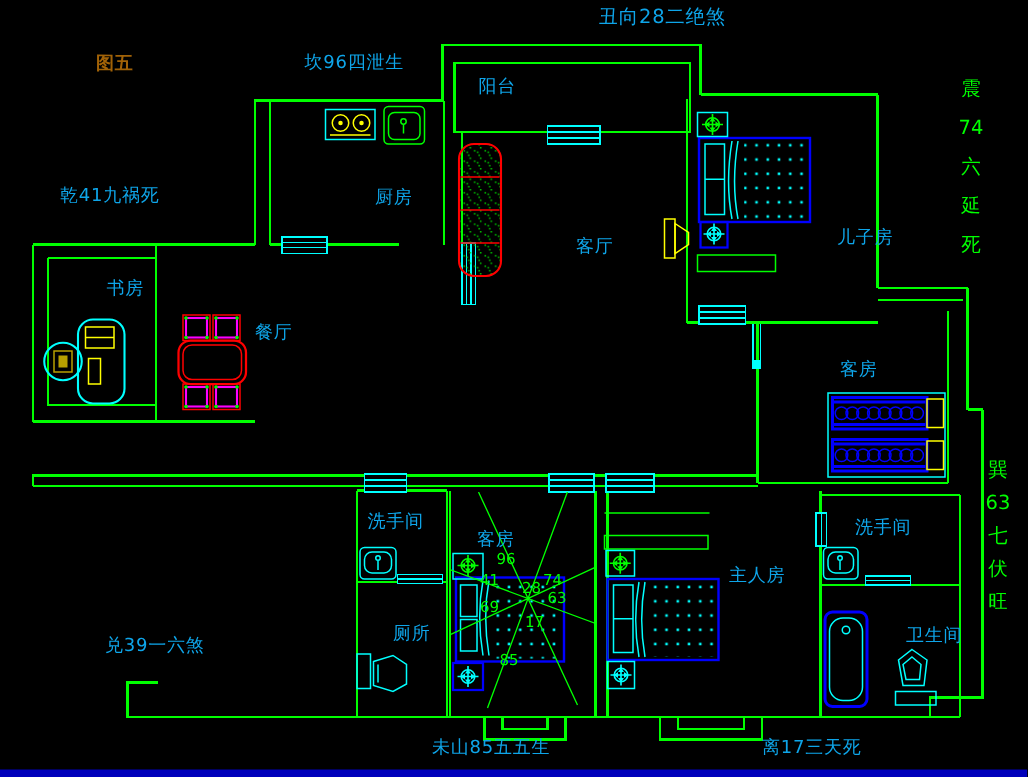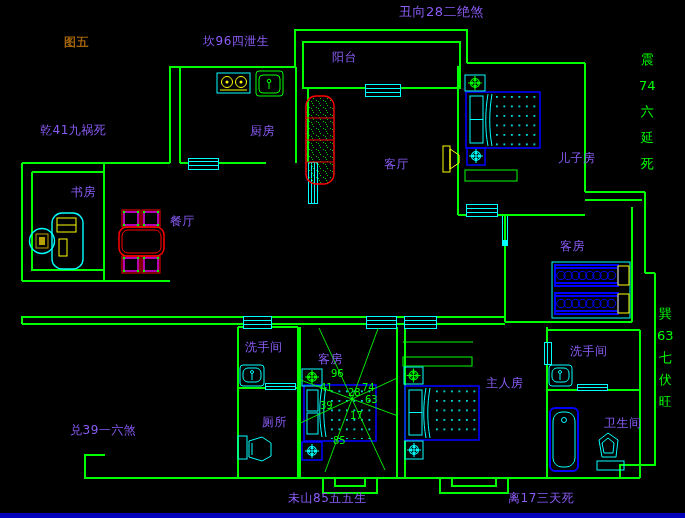--- a/index.html
+++ b/index.html
@@ -1,19 +1,19 @@
 <!DOCTYPE html>
 <html><head>
 <meta charset="utf-8">
 <style>
   html,body{margin:0;padding:0;background:#000;}
   #stage{position:relative;width:685px;height:518px;background:#000;overflow:hidden;
          font-family:"DejaVu Sans",sans-serif;}
   #plan{position:absolute;left:0;top:0;}
-  .lbl{position:absolute;color:#8b5cf6;font-size:12px;line-height:1.1;white-space:nowrap;
+  .lbl{position:absolute;color:#0ea5e9;font-size:12px;line-height:1.1;white-space:nowrap;
        letter-spacing:0.5px;}
   .lbl.big{font-size:13px;}
   .lbl.blue{color:#a16207;font-size:12px;font-weight:bold;}
   .vcol{position:absolute;display:flex;flex-direction:column;align-items:center;color:#00ff00;}
   .vcol span{font-size:13px;line-height:1;}
   .vcol.zhen span{margin-bottom:13px;}
   .vcol.xun span{margin-bottom:9px;}
   .cnum{position:absolute;color:#00ff00;font-size:10px;line-height:1;letter-spacing:0;}
   #bottombar{position:absolute;left:0;top:513px;width:685px;height:5px;background:#0000bb;}
 </style>
@@ -328,37 +328,37 @@
   <span>死</span>
 </div>
 <div class="vcol xun" style="left:657px;top:307px;">
   <span>巽</span>
   <span>63</span>
   <span>七</span>
   <span>伏</span>
   <span>旺</span>
 </div>
 
-<div class="lbl" style="left:332px;top:51px;">阳台</div>
+<div class="lbl" style="left:319px;top:51px;">阳台</div>
 <div class="lbl" style="left:250px;top:125px;">厨房</div>
 <div class="lbl" style="left:384px;top:158px;">客厅</div>
 <div class="lbl" style="left:518px;top:152px;margin-left:40px;">儿子房</div>
 <div class="lbl" style="left:71px;top:186px;">书房</div>
 <div class="lbl" style="left:170px;top:215px;">餐厅</div>
 <div class="lbl" style="left:560px;top:240px;">客房</div>
 <div class="lbl" style="left:245px;top:341px;">洗手间</div>
 <div class="lbl" style="left:318px;top:353px;">客房</div>
 <div class="lbl" style="left:570px;top:345px;">洗手间</div>
 <div class="lbl" style="left:262px;top:416px;">厕所</div>
 <div class="lbl" style="left:486px;top:377px;">主人房</div>
 <div class="lbl" style="left:604px;top:417px;">卫生间</div>
 
 <div class="cnum" style="left:331px;top:369px;">96</div>
 <div class="cnum" style="left:348px;top:368px;margin-top:20px;">28</div>
 <div class="cnum" style="left:320px;top:383px;">41</div>
 <div class="cnum" style="left:362px;top:383px;">74</div>
-<div class="cnum" style="left:320px;top:401px;">39</div>
+<div class="cnum" style="left:320px;top:401px;">69</div>
 <div class="cnum" style="left:365px;top:395px;">63</div>
 <div class="cnum" style="left:333px;top:436px;">85</div>
 <div class="cnum" style="left:350px;top:411px;">17</div>
 
 <div id="bottombar"></div>
 </div>
 
 </body></html>

